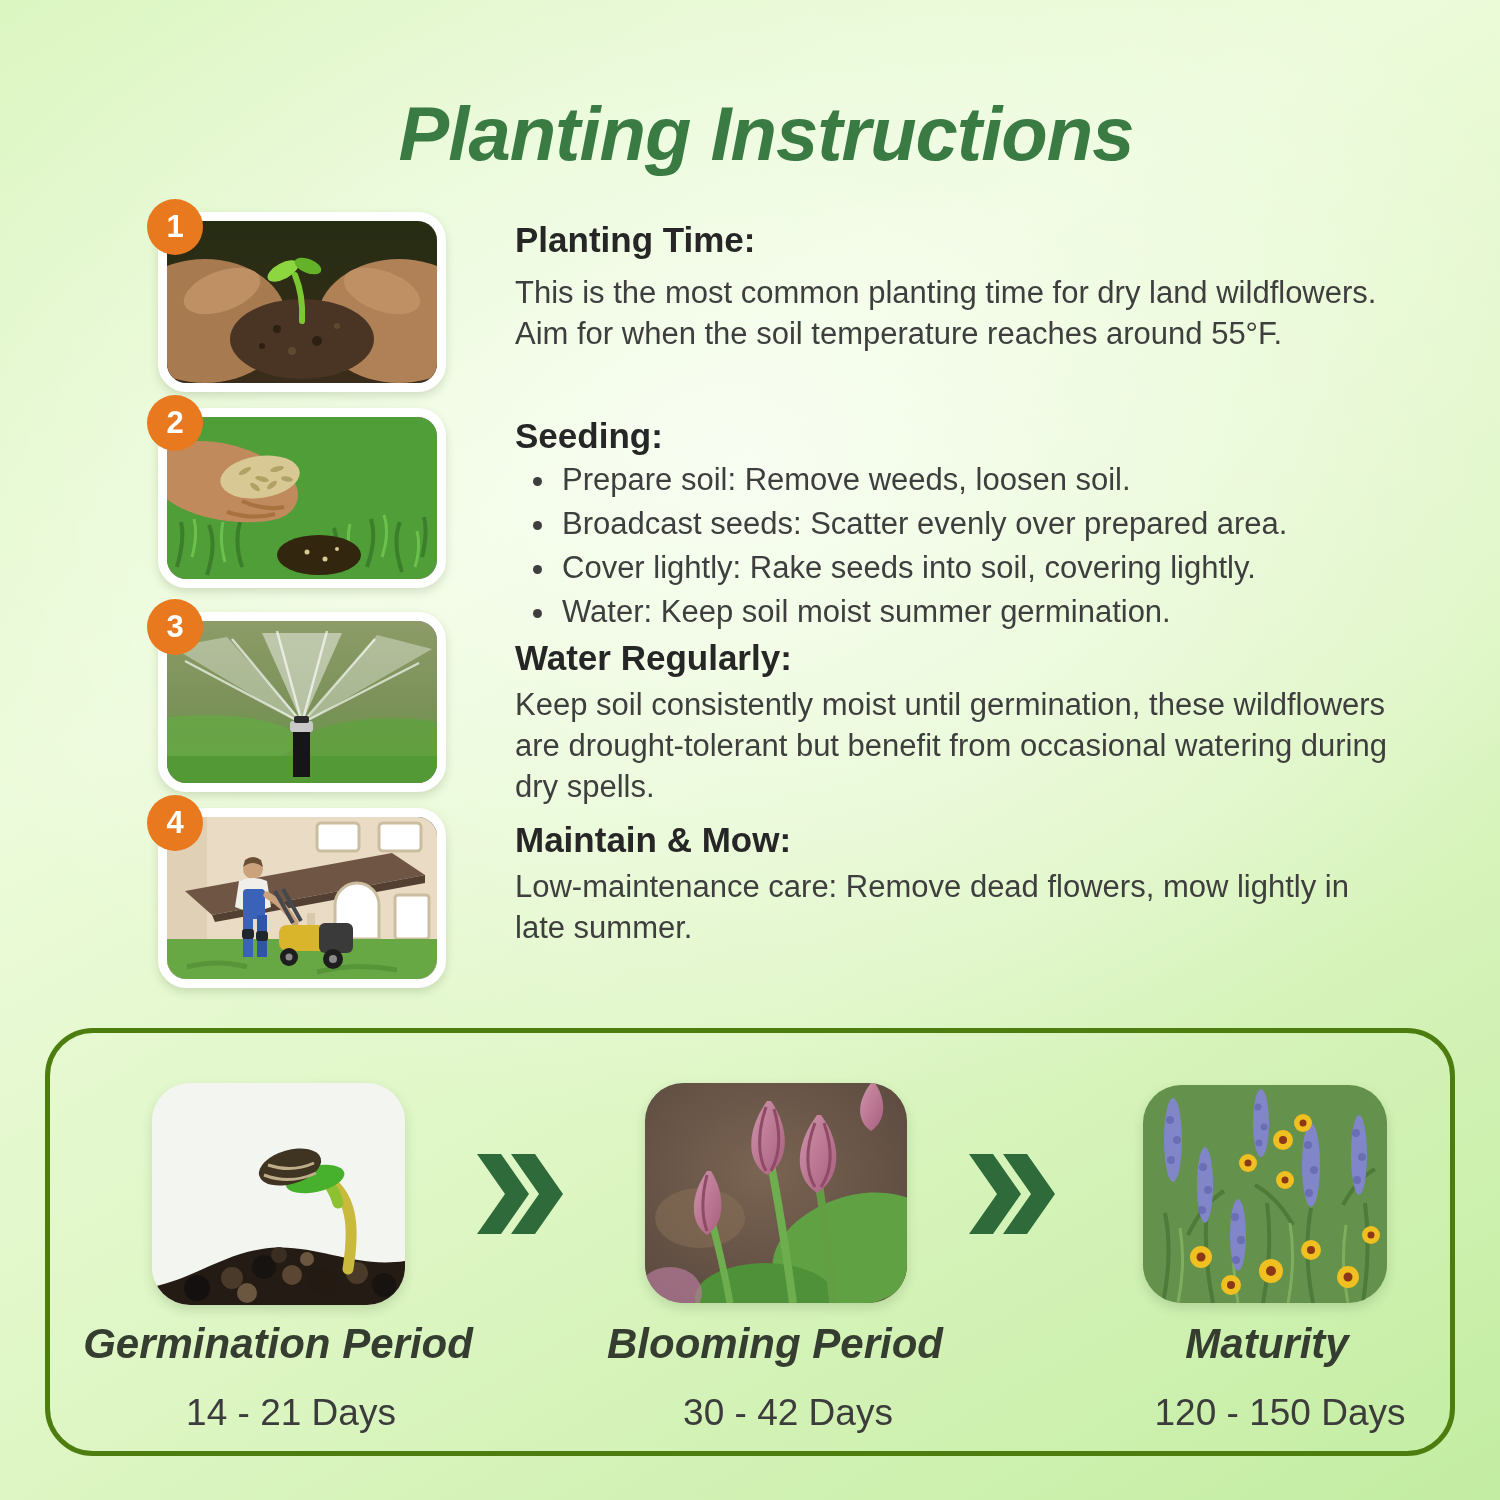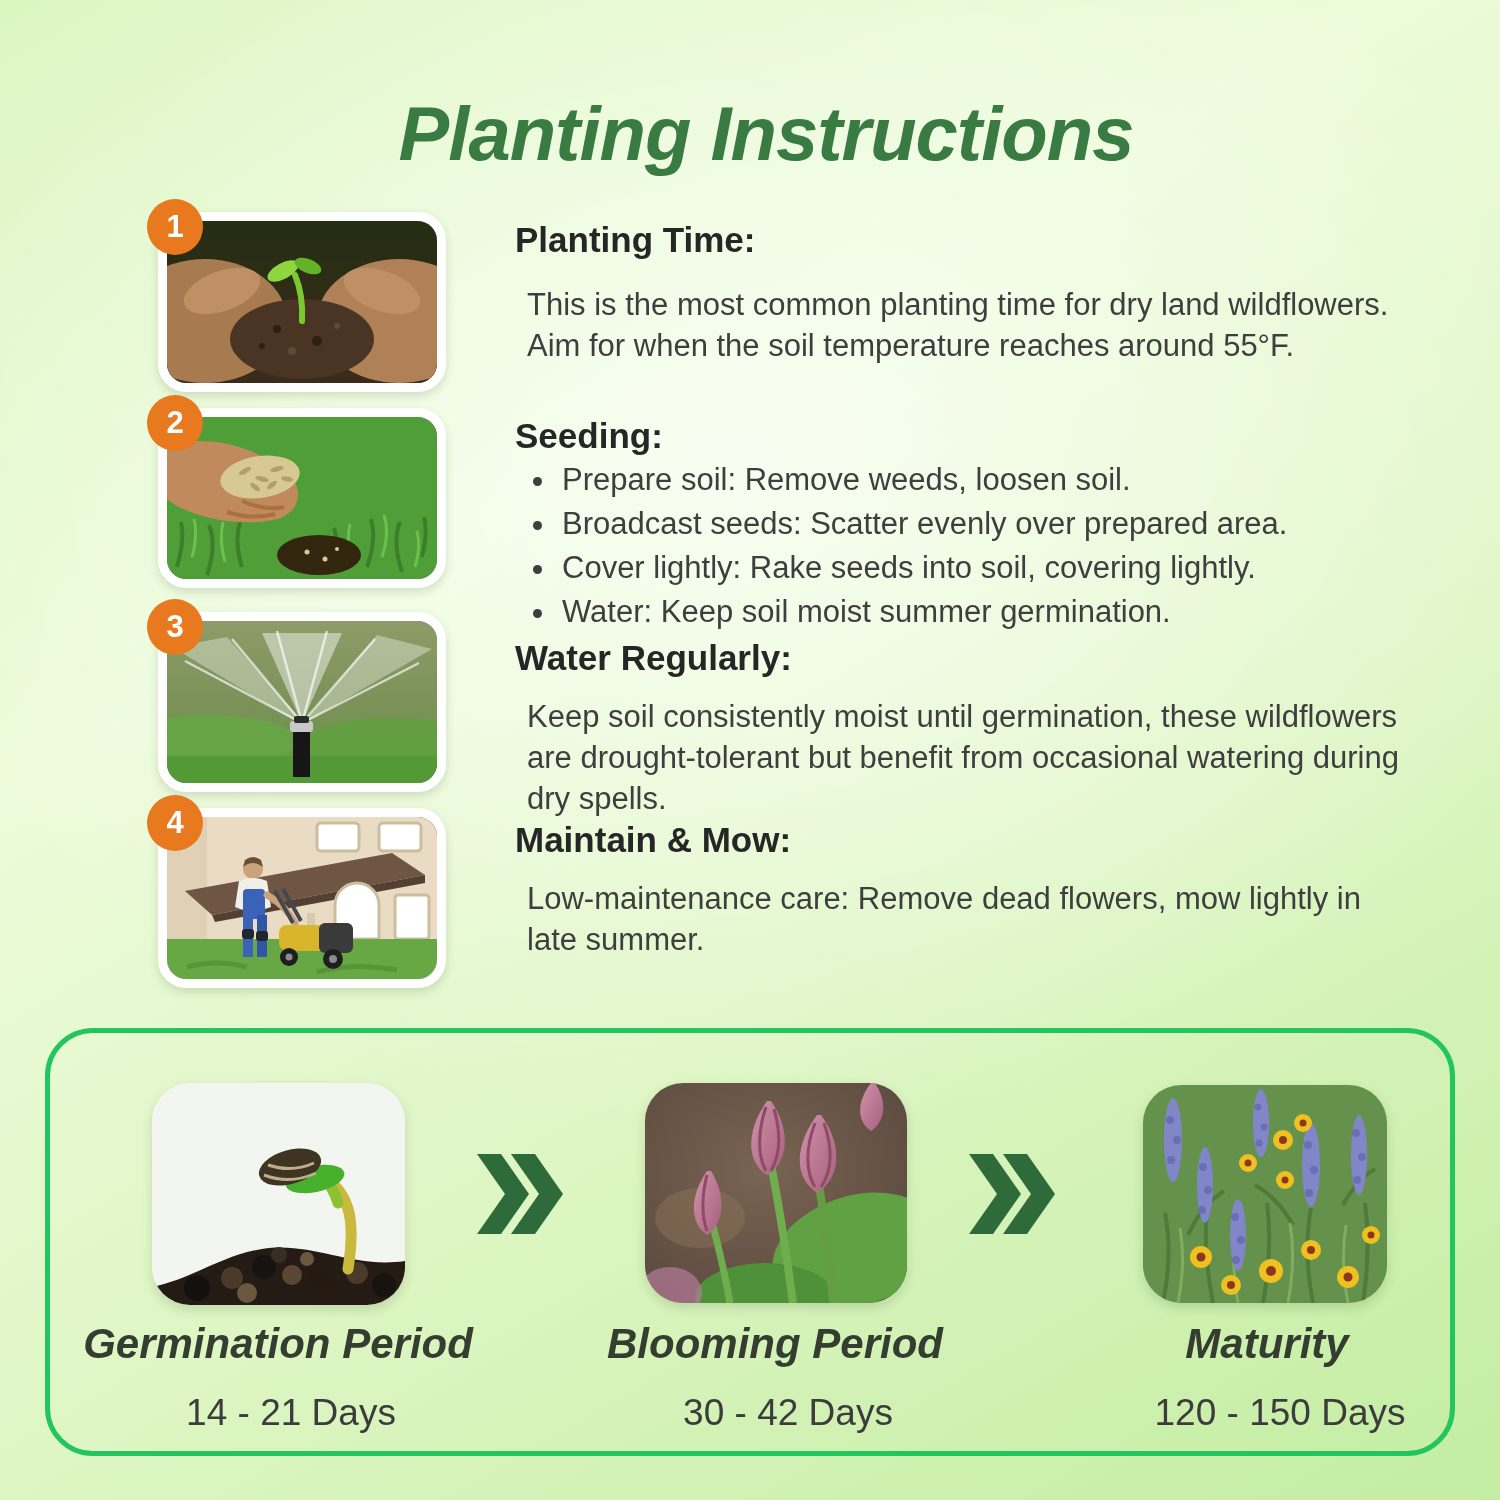--- a/index.html
+++ b/index.html
@@ -26,33 +26,33 @@
     position:absolute;top:-22px;left:-20px;width:56px;height:56px;border-radius:50%;
     background:#e8791f;color:#fff;font-size:31px;font-weight:700;
     display:flex;align-items:center;justify-content:center;z-index:3;
   }
   
   .step-heading{
     position:absolute;left:515px;margin:0;font-size:35px;font-weight:700;color:#262626;
   }
   .th1{top:220px}.th2{top:416px}.th3{top:638px}.th4{top:820px}
   .step-body{
-    position:absolute;left:515px;width:880px;margin:12px;
+    position:absolute;left:515px;width:880px;margin:0;
     font-size:31px;line-height:41px;color:#3e3e3e;
   }
   .tb1{top:272px}.tb3{top:684px}.tb4{top:866px}
   .bullets{
     position:absolute;left:522px;top:458px;width:860px;margin:0;padding:0 0 0 36px;
     font-size:31px;line-height:44px;color:#3e3e3e;
   }
   .bullets li{margin:0;padding-left:4px;}
   
   .panel{
     position:absolute;left:45px;top:1028px;width:1400px;height:418px;
-    border:5px solid #22c55e;border-radius:48px;
+    border:5px solid #4d7c0f;border-radius:48px;
   }
   .stage-photo{
     position:absolute;border-radius:38px;overflow:hidden;
     box-shadow:0 5px 12px rgba(40,70,30,.16);
   }
   .sp1{left:102px;top:50px;width:253px;height:222px;}
   .sp2{left:595px;top:50px;width:262px;height:220px;}
   .sp3{left:1093px;top:52px;width:244px;height:218px;}
   .stage-photo svg{display:block;width:100%;height:100%;}
   .stage-label{

